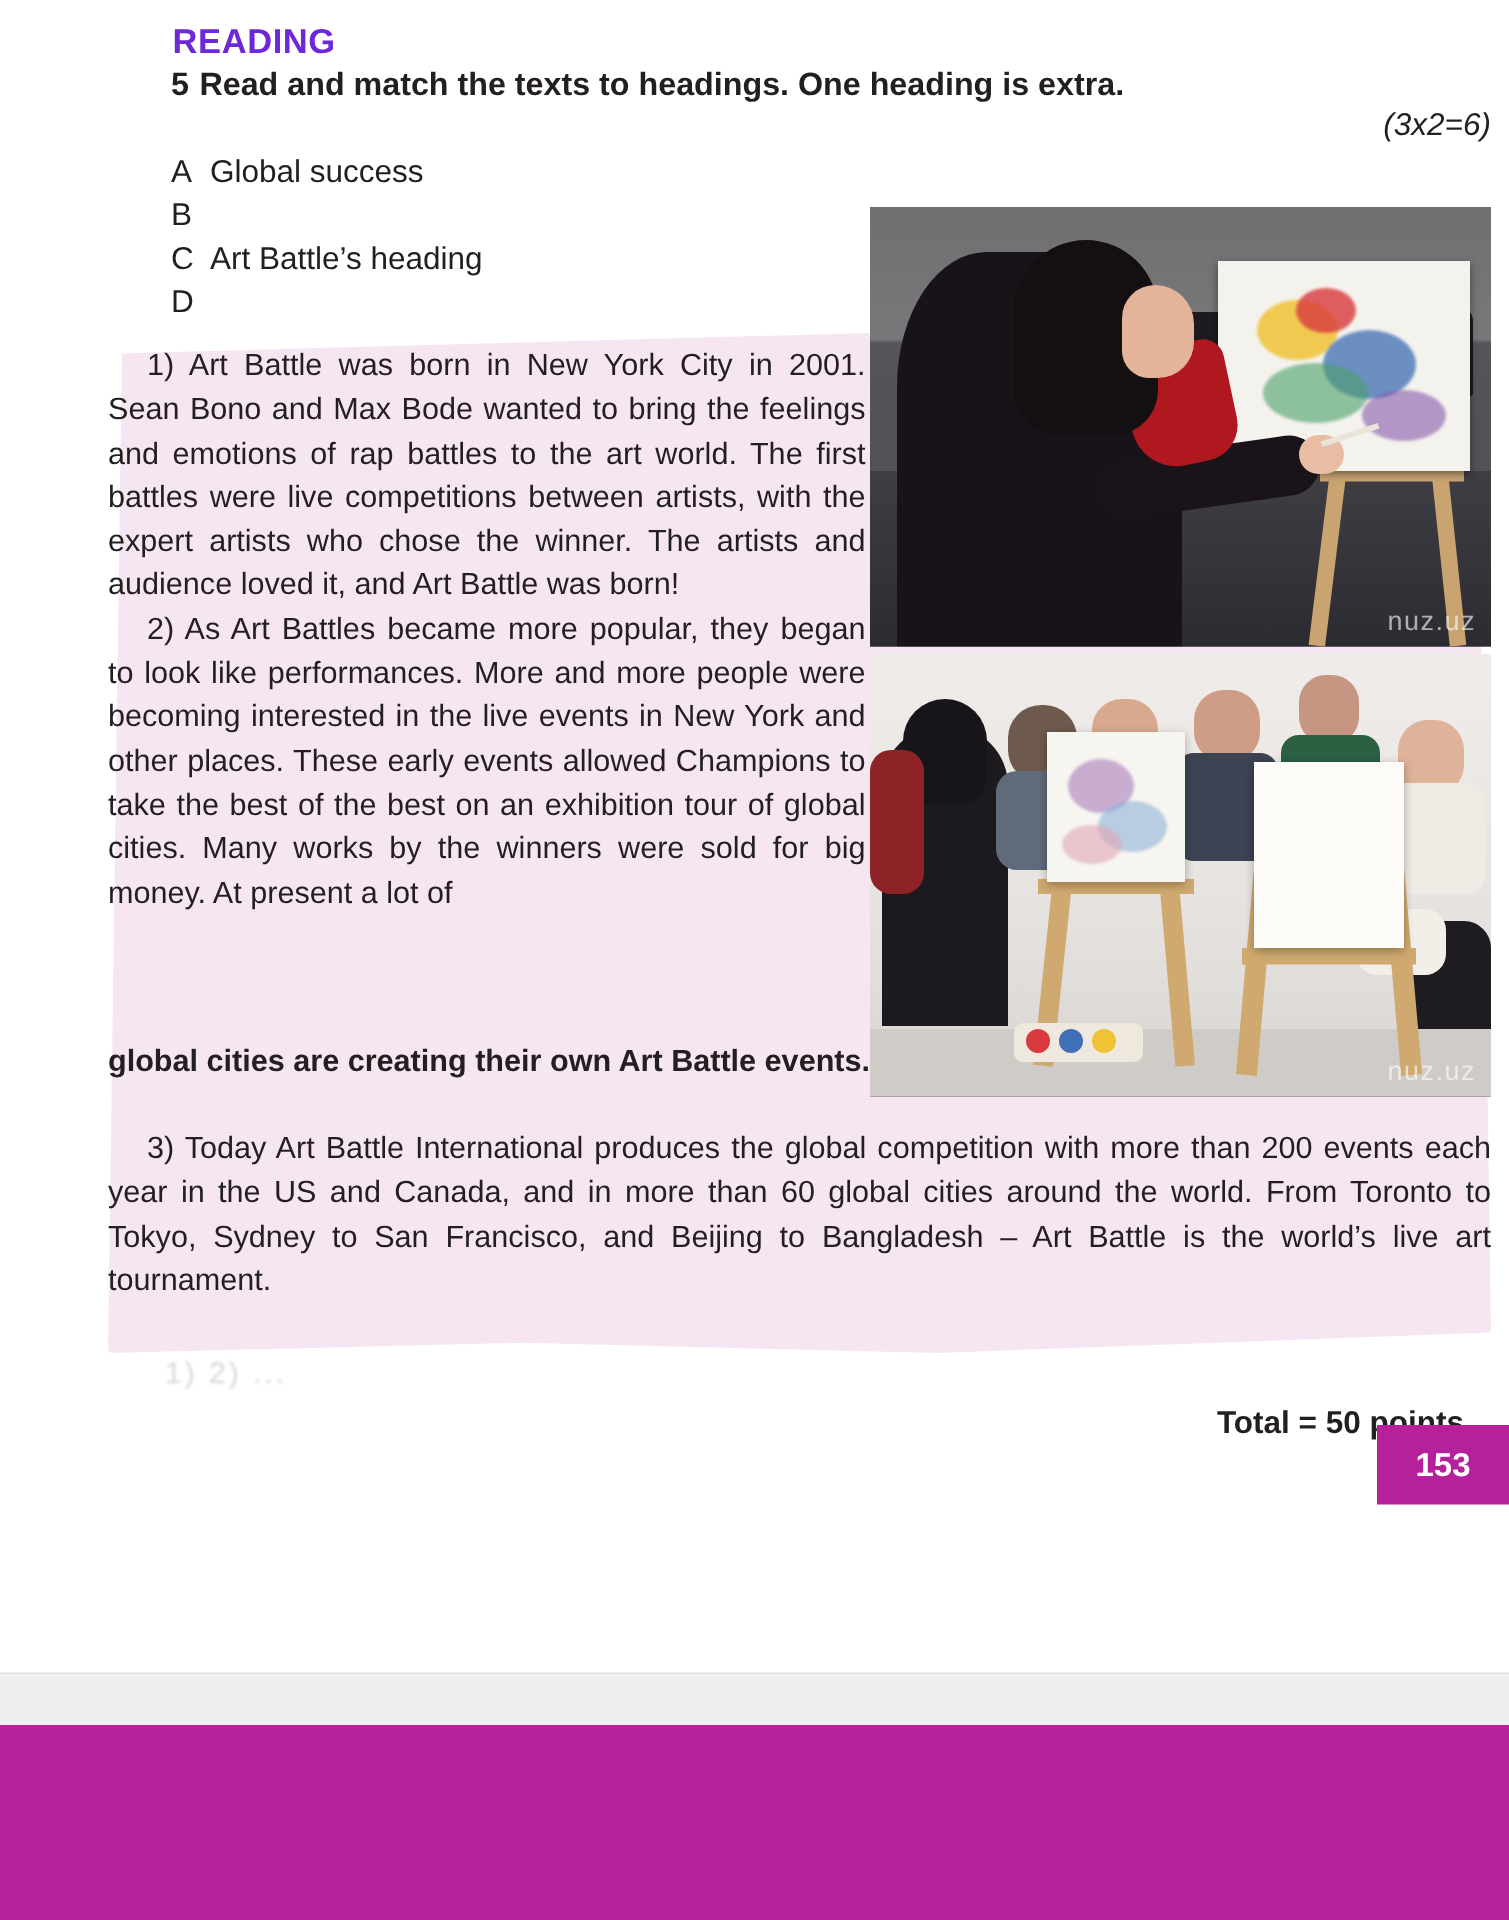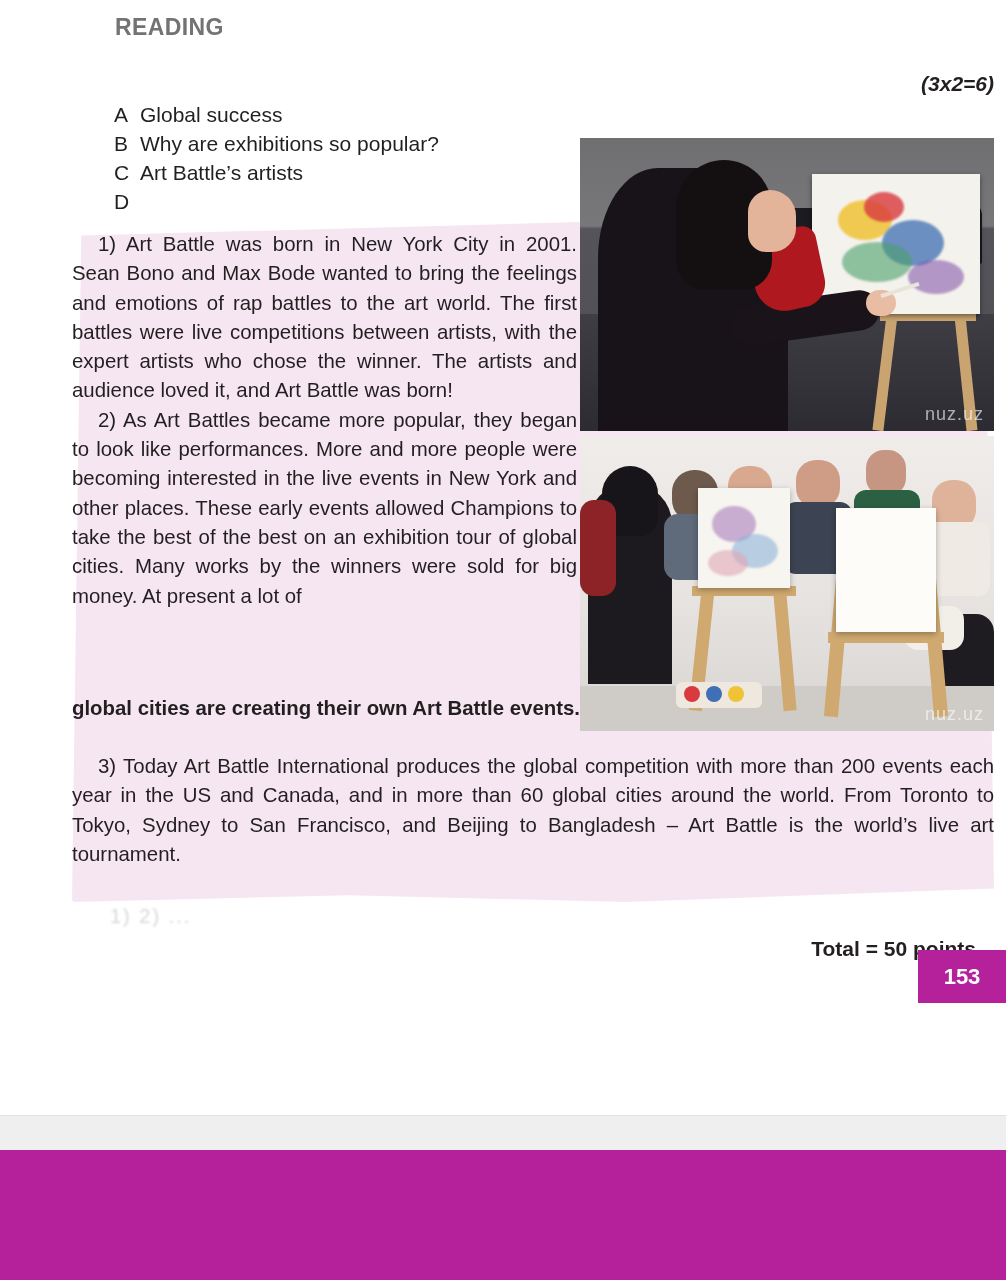--- a/index.html
+++ b/index.html
@@ -38,42 +38,42 @@
     border-radius: 3px;
     clip-path: polygon(1% 2%, 55% 0%, 56% 1.5%, 99% 1.2%, 100% 98%, 60% 100%, 30% 99%, 0% 100%);
   }
 
   .section-title {
     position: absolute;
     left: 115px;
     top: 14px;
     font-size: 23px;
     font-weight: bold;
-    color: #737373;
+    color: #6d28d9;
     letter-spacing: .4px;
   }
 
   .task-line {
     position: absolute;
     left: 114px;
     top: 44px;
     width: 860px;
     font-size: 21.5px;
     font-weight: bold;
     color: #231f20;
   }
   .task-num { margin-right: 7px; }
 
   .points {
     position: absolute;
     right: 12px;
     top: 72px;
     font-size: 21px;
     font-style: italic;
-    font-weight: bold;
+    font-weight: normal;
   }
 
   
   .headings {
     position: absolute;
     left: 114px;
     top: 100px;
     width: 470px;
   }
   .heading-row {
@@ -323,35 +323,37 @@
 </style>
 </head>
 <body>
 
 <div class="page">
 
   <div class="tint" id="tint-main"></div>
 
   <div class="section-title">READING</div>
 
+  <div class="task-line">
+    <span class="task-num">5</span><span>Read and match the texts to headings. One heading is extra.</span>
+  </div>
 
   <div class="points">(3x2=6)</div>
 
   <div class="headings">
     <div class="heading-row">
       <span class="heading-letter">A</span>
       <span class="heading-text">Global success</span>
     </div>
     <div class="heading-row">
       <span class="heading-letter">B</span>
-      <span class="heading-text">Why are exhibitions so popular?</span>
     </div>
     <div class="heading-row">
       <span class="heading-letter">C</span>
-      <span class="heading-text">Art Battle’s artists</span>
+      <span class="heading-text">Art Battle’s heading</span>
     </div>
     <div class="heading-row">
       <span class="heading-letter">D</span>
     </div>
   </div>
 
   <div class="photo" id="photo-top">
     <div class="p1-wall"></div>
 
     <div class="p1-chair" style="left:196px;top:70px;width:46px;height:56px;"></div>

